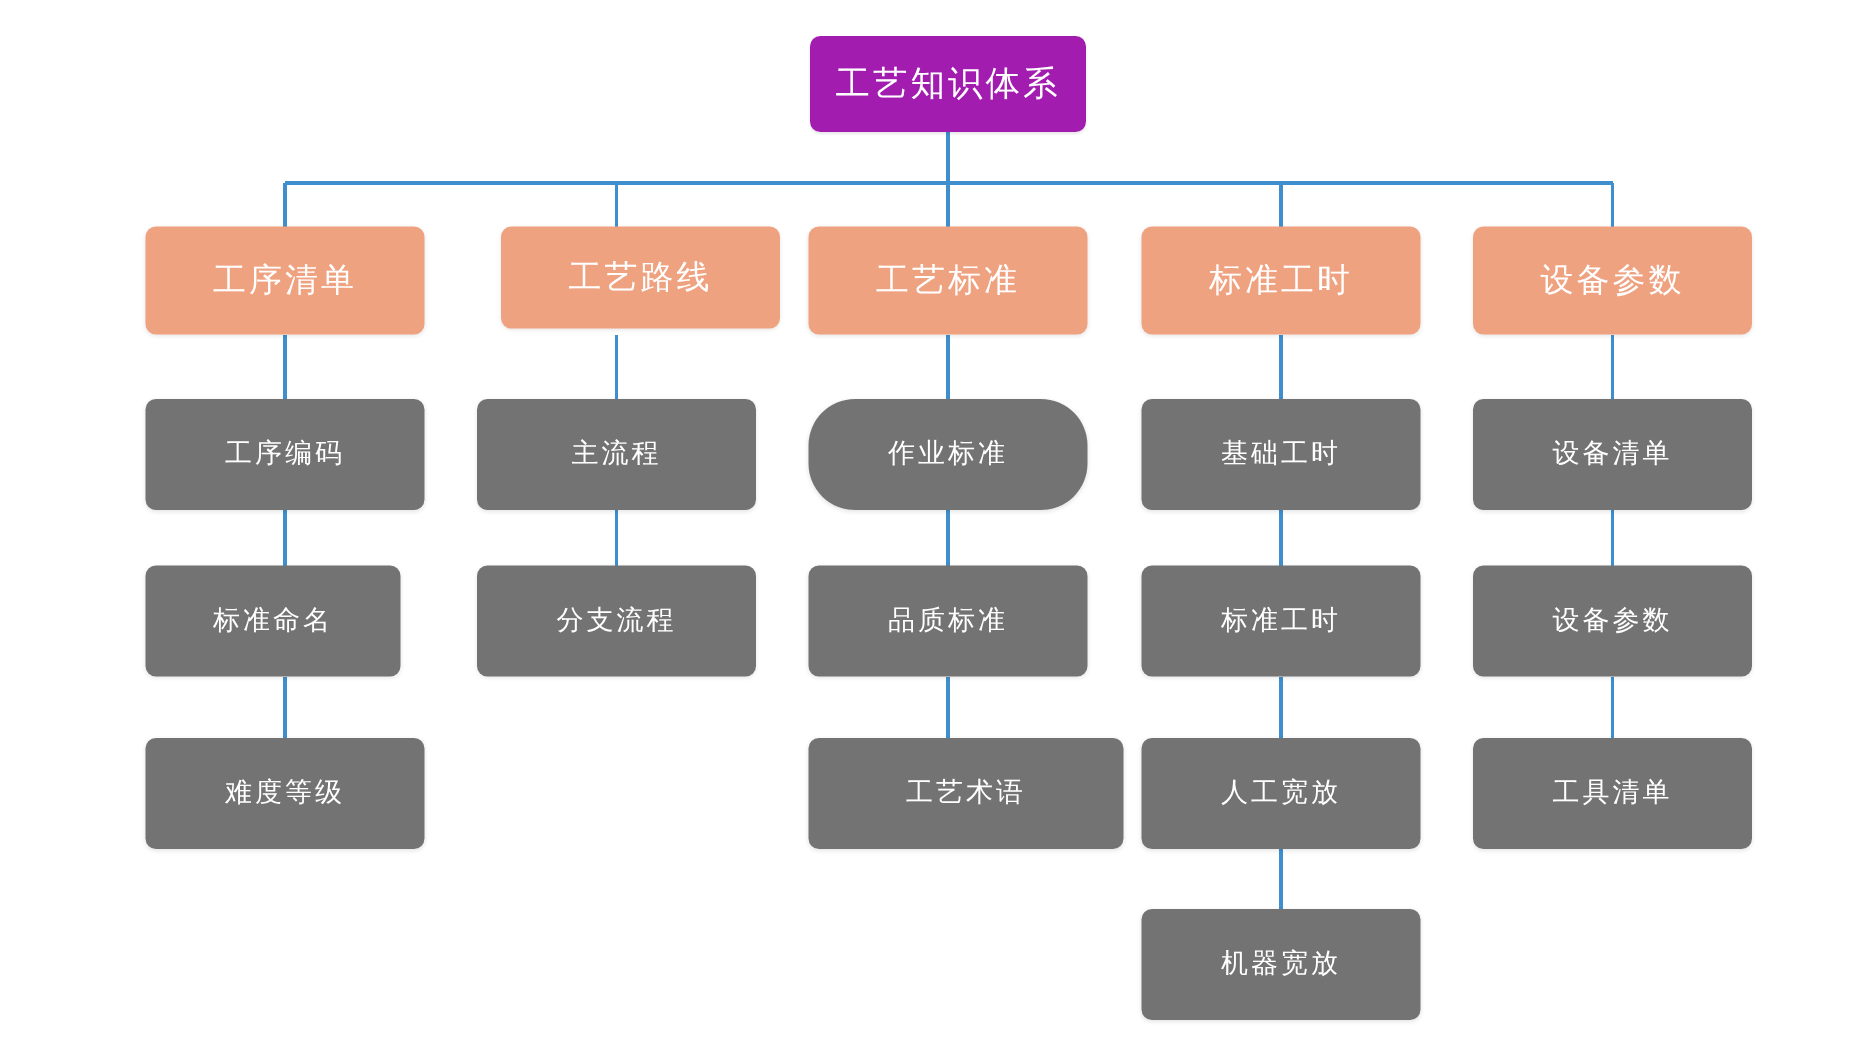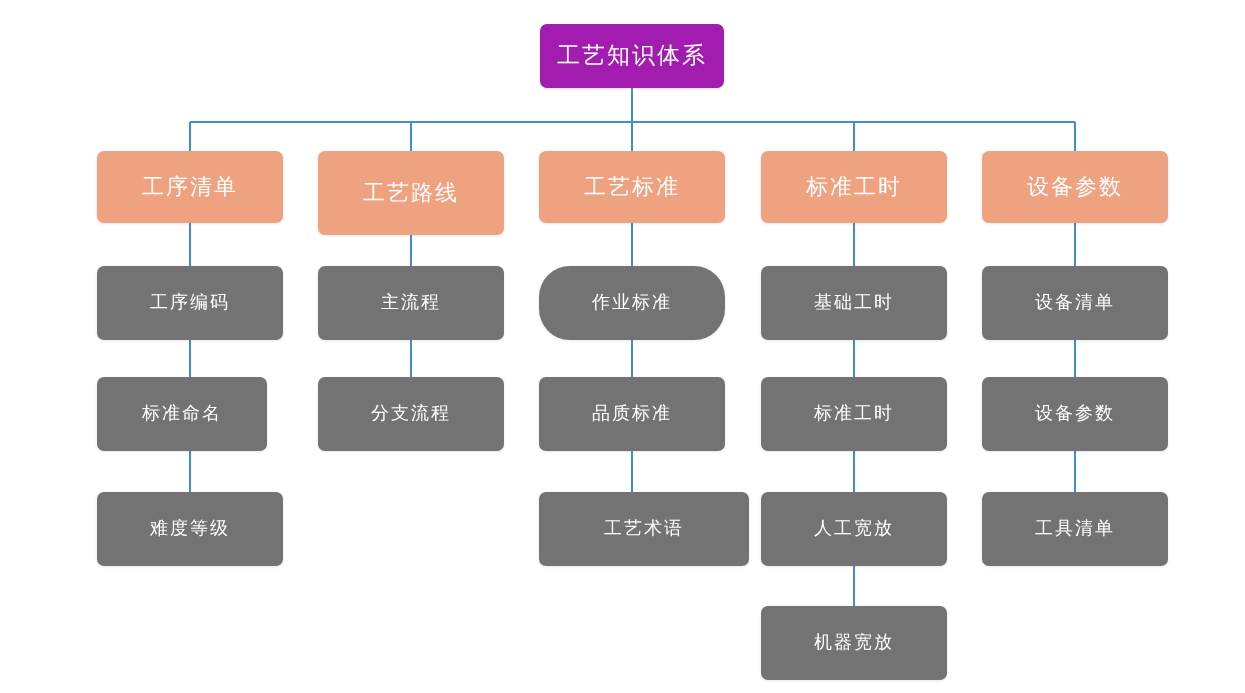--- a/index.html
+++ b/index.html
@@ -97,21 +97,21 @@
       </div>
       <div class="node node-leaf" style="left: 97px; top: 266px; width: 186px; height: 74px;">
         <span class="node-label">工序编码</span>
       </div>
       <div class="node node-leaf" style="left: 97px; top: 377px; width: 170px; height: 74px;">
         <span class="node-label">标准命名</span>
       </div>
       <div class="node node-leaf" style="left: 97px; top: 492px; width: 186px; height: 74px;">
         <span class="node-label">难度等级</span>
       </div>
-      <div class="node node-cat" style="left: 318px; top: 151px; width: 186px; height: 84px;">
+      <div class="node node-cat" style="left: 334px; top: 151px; width: 186px; height: 68px;">
         <span class="node-label">工艺路线</span>
       </div>
       <div class="node node-leaf" style="left: 318px; top: 266px; width: 186px; height: 74px;">
         <span class="node-label">主流程</span>
       </div>
       <div class="node node-leaf" style="left: 318px; top: 377px; width: 186px; height: 74px;">
         <span class="node-label">分支流程</span>
       </div>
       <div class="node node-cat" style="left: 539px; top: 151px; width: 186px; height: 72px;">
         <span class="node-label">工艺标准</span>

